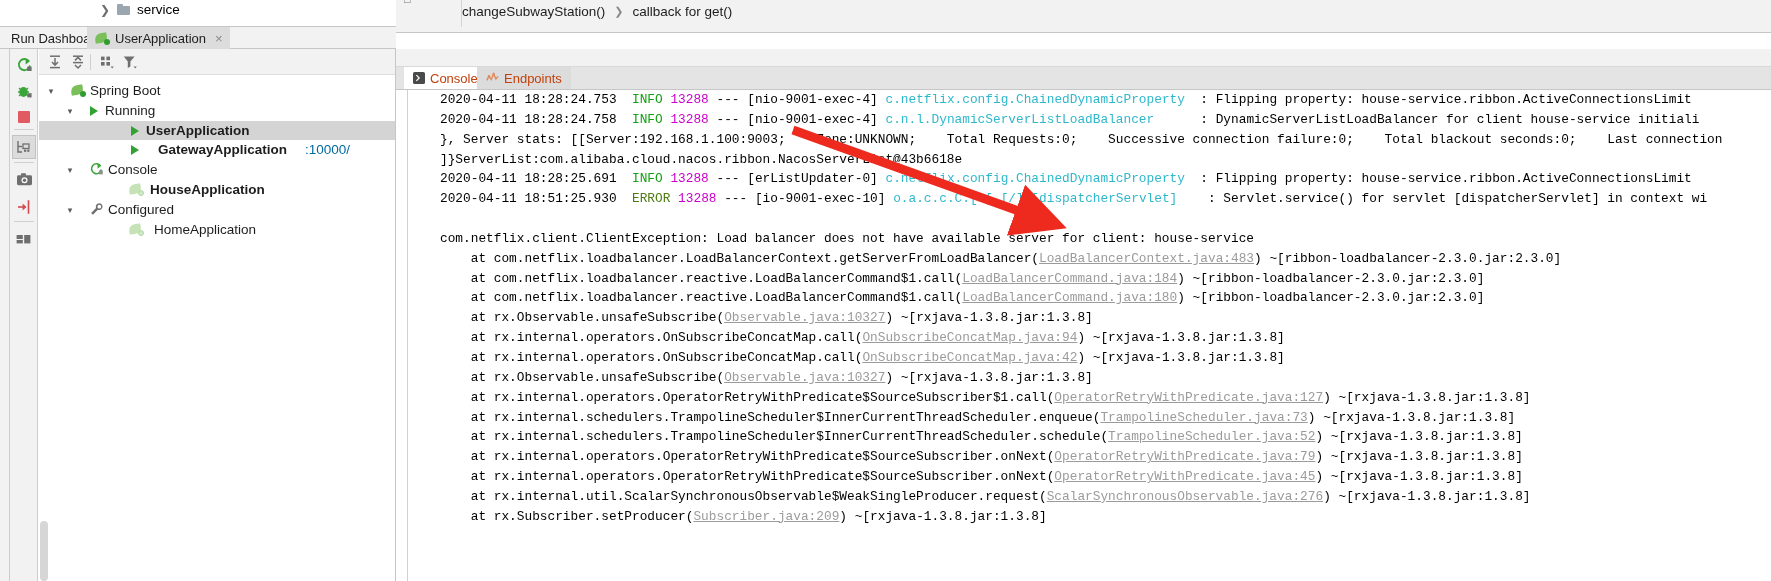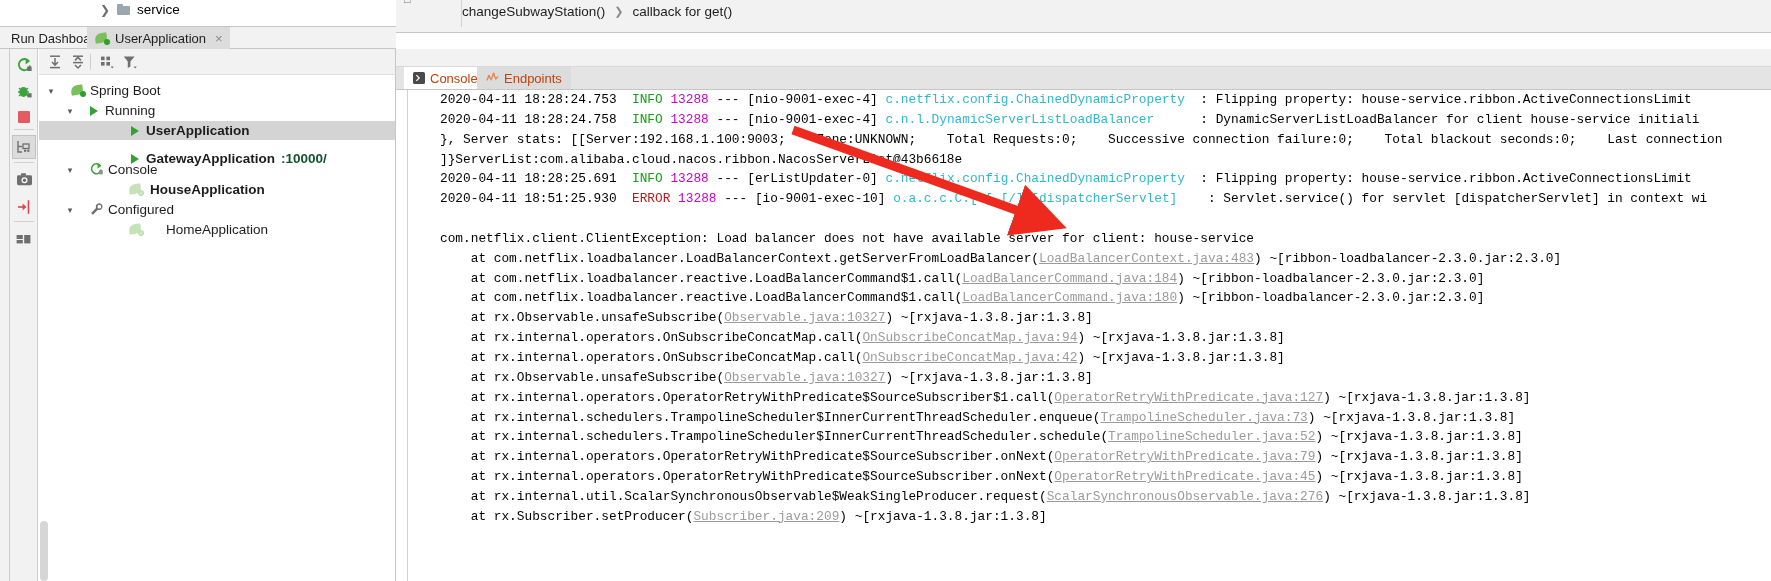--- a/index.html
+++ b/index.html
@@ -57,40 +57,40 @@
   
   .treepane{position:absolute;left:39px;top:0;width:357px;height:532px;background:#ffffff;border-right:1px solid #c6c6c6;box-sizing:border-box;}
   .treetoolbar{position:absolute;left:0;top:0;width:356px;height:26px;background:#f2f2f2;border-bottom:1px solid #dedede;box-sizing:border-box;}
   .tbbtn{position:absolute;top:3px;width:21px;height:20px;display:flex;align-items:center;justify-content:center;}
   .tbdivider{position:absolute;top:5px;width:1px;height:16px;background:#cfcfcf;}
   .treebody{position:absolute;left:0;top:26px;width:356px;height:506px;background:#fff;}
   .trow{position:absolute;left:0;width:356px;height:19px;display:flex;align-items:center;font-size:13.5px;color:#1d1d1d;white-space:nowrap;}
   .trow.sel{background:#d4d4d4;}
   .tw-arrow{width:12px;display:inline-block;text-align:center;color:#5a5a5a;font-size:9px;}
   .bold{font-weight:bold;}
-  .port{color:#14532d;font-weight:bold;}
+  .port{color:#0369a1;font-weight:normal;}
   .playtri{display:inline-block;width:0;height:0;border-left:8px solid #32a232;border-top:5px solid transparent;border-bottom:5px solid transparent;}
   .treescroll{position:absolute;left:1px;bottom:0px;width:8px;height:60px;background:#d6d6d6;border-radius:4px;}
 
   
   .rightpane{position:absolute;left:396px;top:0;width:1375px;height:532px;background:#ffffff;}
   .blankstrip{position:absolute;left:0;top:0;width:1375px;height:18px;background:#f2f2f2;border-bottom:1px solid #d9d9d9;box-sizing:border-box;}
   .consoletabs{position:absolute;left:0;top:18px;width:1375px;height:22px;background:#e4e4e4;}
   .ctab{position:absolute;top:0;height:22px;display:flex;align-items:center;gap:5px;padding:0 9px;box-sizing:border-box;font-size:13px;color:#c2410c;}
   .ctab.active{background:#ffffff;}
   .ctab.inactive{background:#dcdcdc;}
   .consolebox{position:absolute;left:0;top:40px;width:1375px;height:492px;background:#ffffff;border-top:1px solid #c6c6c6;box-sizing:border-box;overflow:hidden;}
   .gutter{position:absolute;left:0;top:0;width:12px;height:492px;background:#ffffff;border-right:1px solid #d2d2d2;box-sizing:border-box;}
   .logarea{position:absolute;left:13px;top:0;width:1362px;height:485px;
     font-family:"Liberation Mono", monospace;font-size:12.8px;line-height:19.85px;
     white-space:pre;color:#000;margin-left:31px;}
   .logline{height:19.85px;}
   .c-green{color:#11a111;}
   .c-magenta{color:#cc00cc;}
-  .c-red{color:#b91c1c;}
+  .c-red{color:#4d7c0f;}
   .c-cyan{color:#2fb8cc;}
   .c-link{color:#9b9b9b;text-decoration:underline;}
 
   
   .arrowlayer{position:absolute;left:0;top:0;width:1771px;height:581px;pointer-events:none;}
 
   
   .watermark{position:absolute;right:8px;bottom:10px;font-size:17px;color:rgba(140,140,140,0.33);
     font-family:"Liberation Sans", sans-serif;letter-spacing:0.4px;}
 </style>
@@ -252,21 +252,21 @@
           <span class="tw-arrow" style="margin-left:25px;">▾</span>
           <span class="playtri" style="margin-left:14px;"></span>
           <span style="margin-left:7px;">Running</span>
         </div>
 
         <div class="trow sel" style="top:46px;">
           <span class="playtri" style="margin-left:92px;"></span>
           <span class="bold" style="margin-left:7px;">UserApplication</span>
         </div>
 
-        <div class="trow" style="top:74px;">
+        <div class="trow" style="top:65px;gap:12px;">
           <span class="playtri" style="margin-left:92px;"></span>
           <span class="bold" style="margin-left:7px;">GatewayApplication</span>
           <span class="port" style="margin-left:6px;">:10000/</span>
         </div>
 
         <div class="trow" style="top:85px;">
           <span class="tw-arrow" style="margin-left:25px;">▾</span>
           <span style="margin-left:13px;">
             <svg width="15" height="15" viewBox="0 0 17 17">
               <path d="M13.2 4.6A5.6 5.6 0 1 0 14 8.5" fill="none" stroke="#3aa63a" stroke-width="1.8"></path>
@@ -293,21 +293,21 @@
             </svg>
           </span>
           <span style="margin-left:4px;">Configured</span>
         </div>
 
         <div class="trow" style="top:145px;">
           <span class="spring-ico pale" style="margin-left:90px;">
               <span class="leaf"></span>
               <span class="dot"></span>
             </span>
-          <span style="margin-left:22px;">HomeApplication</span>
+          <span style="margin-left:10px;">HomeApplication</span>
         </div>
 
         <div class="treescroll"></div>
       </div>
     </div>
 
     <div class="rightpane">
       <div class="blankstrip"></div>
 
       <div class="consoletabs">

